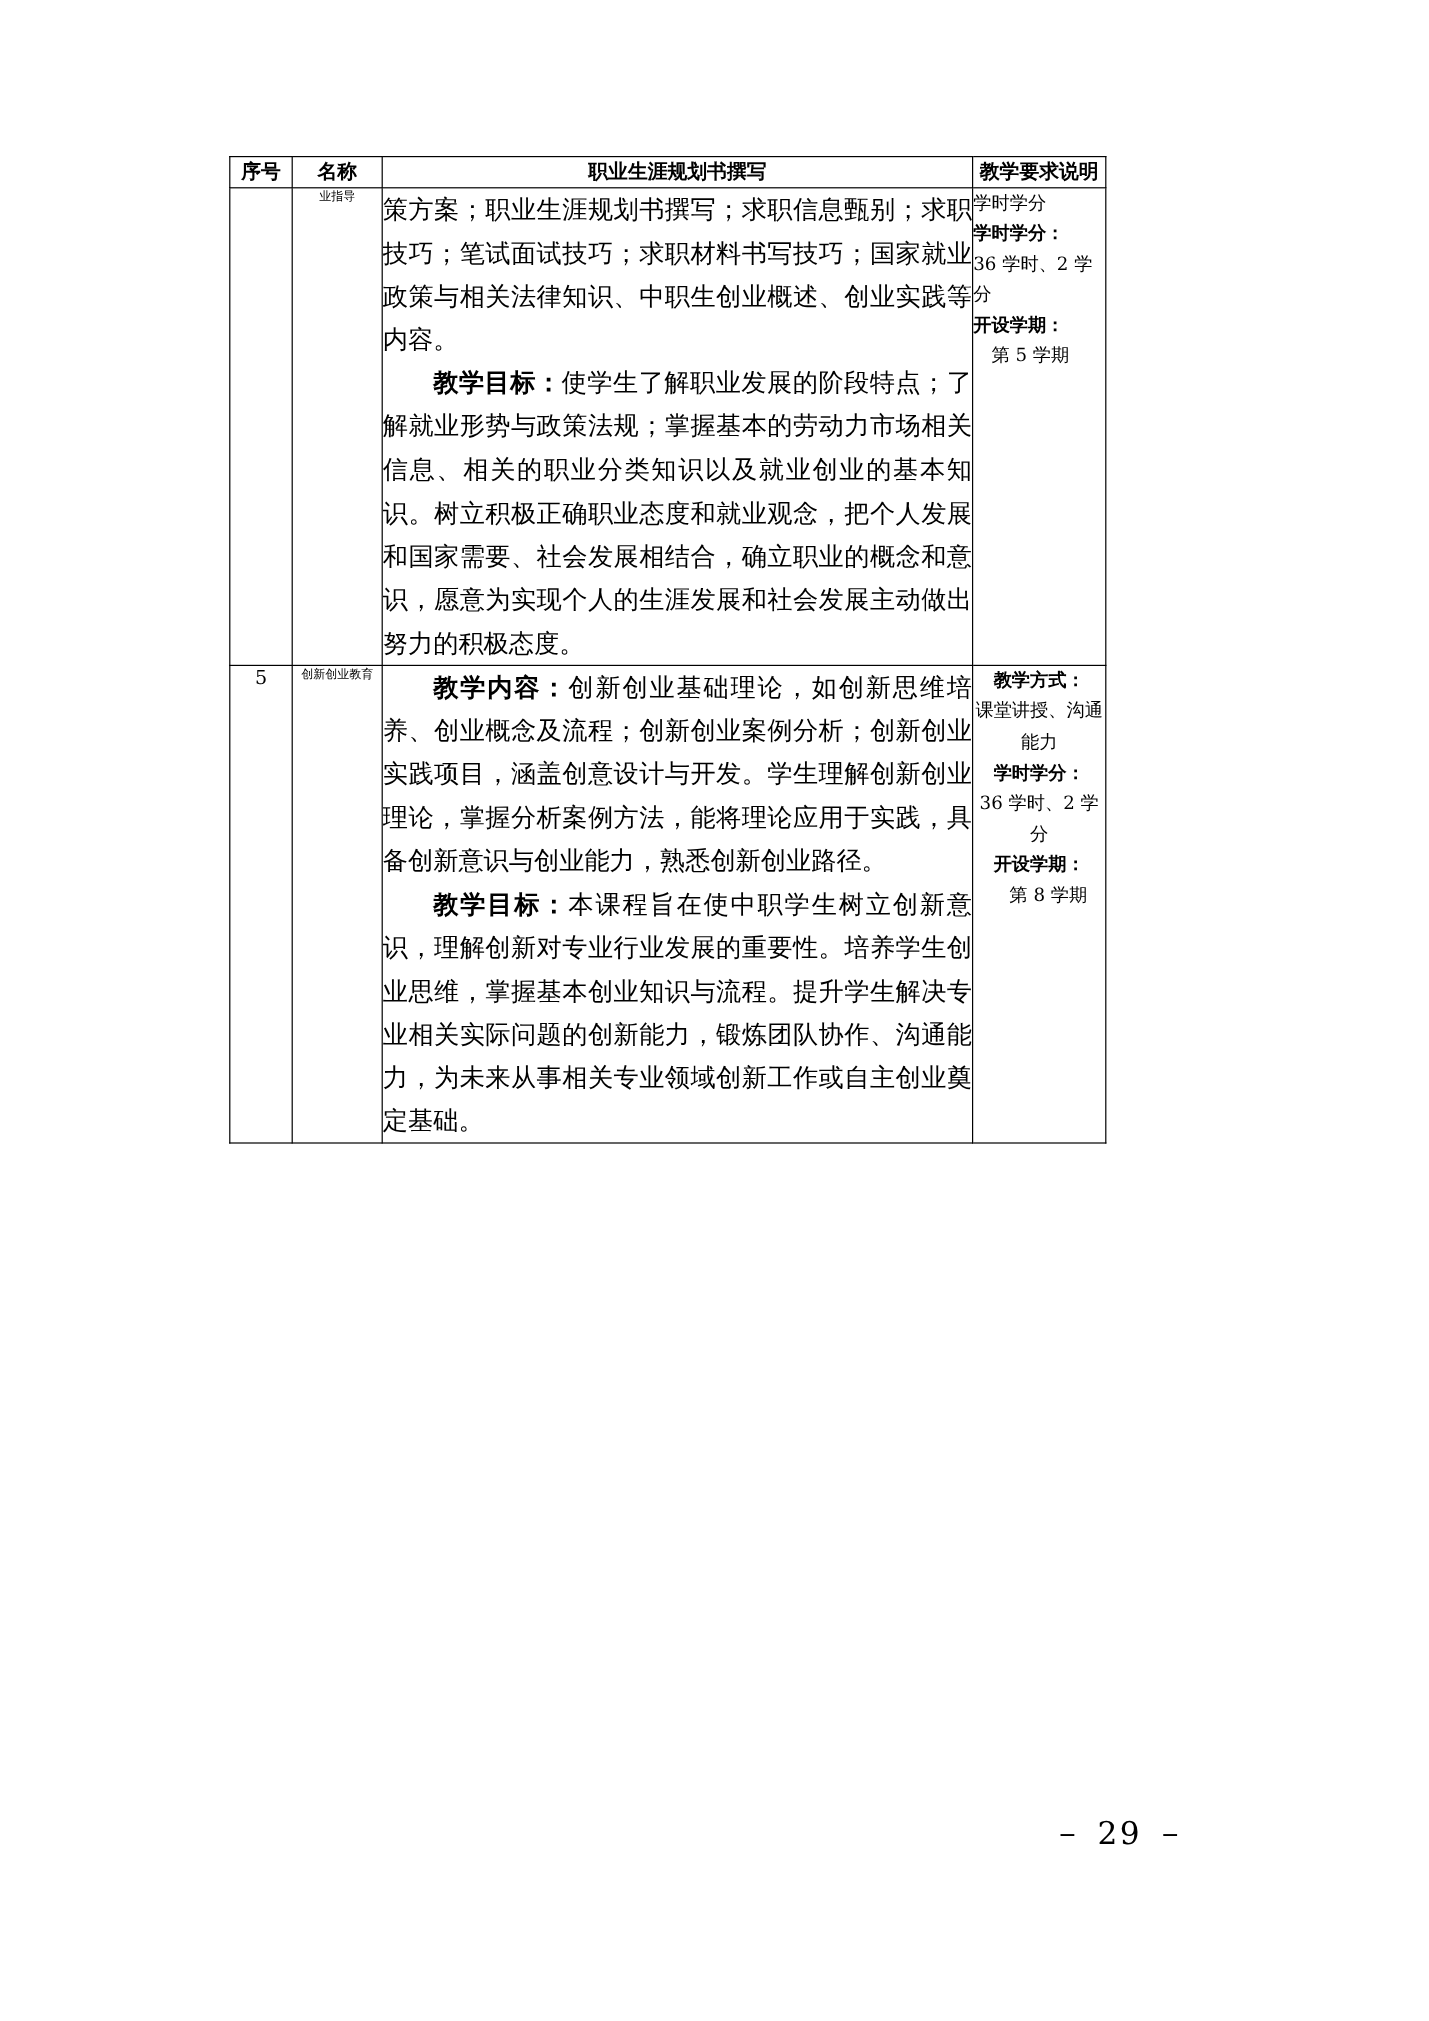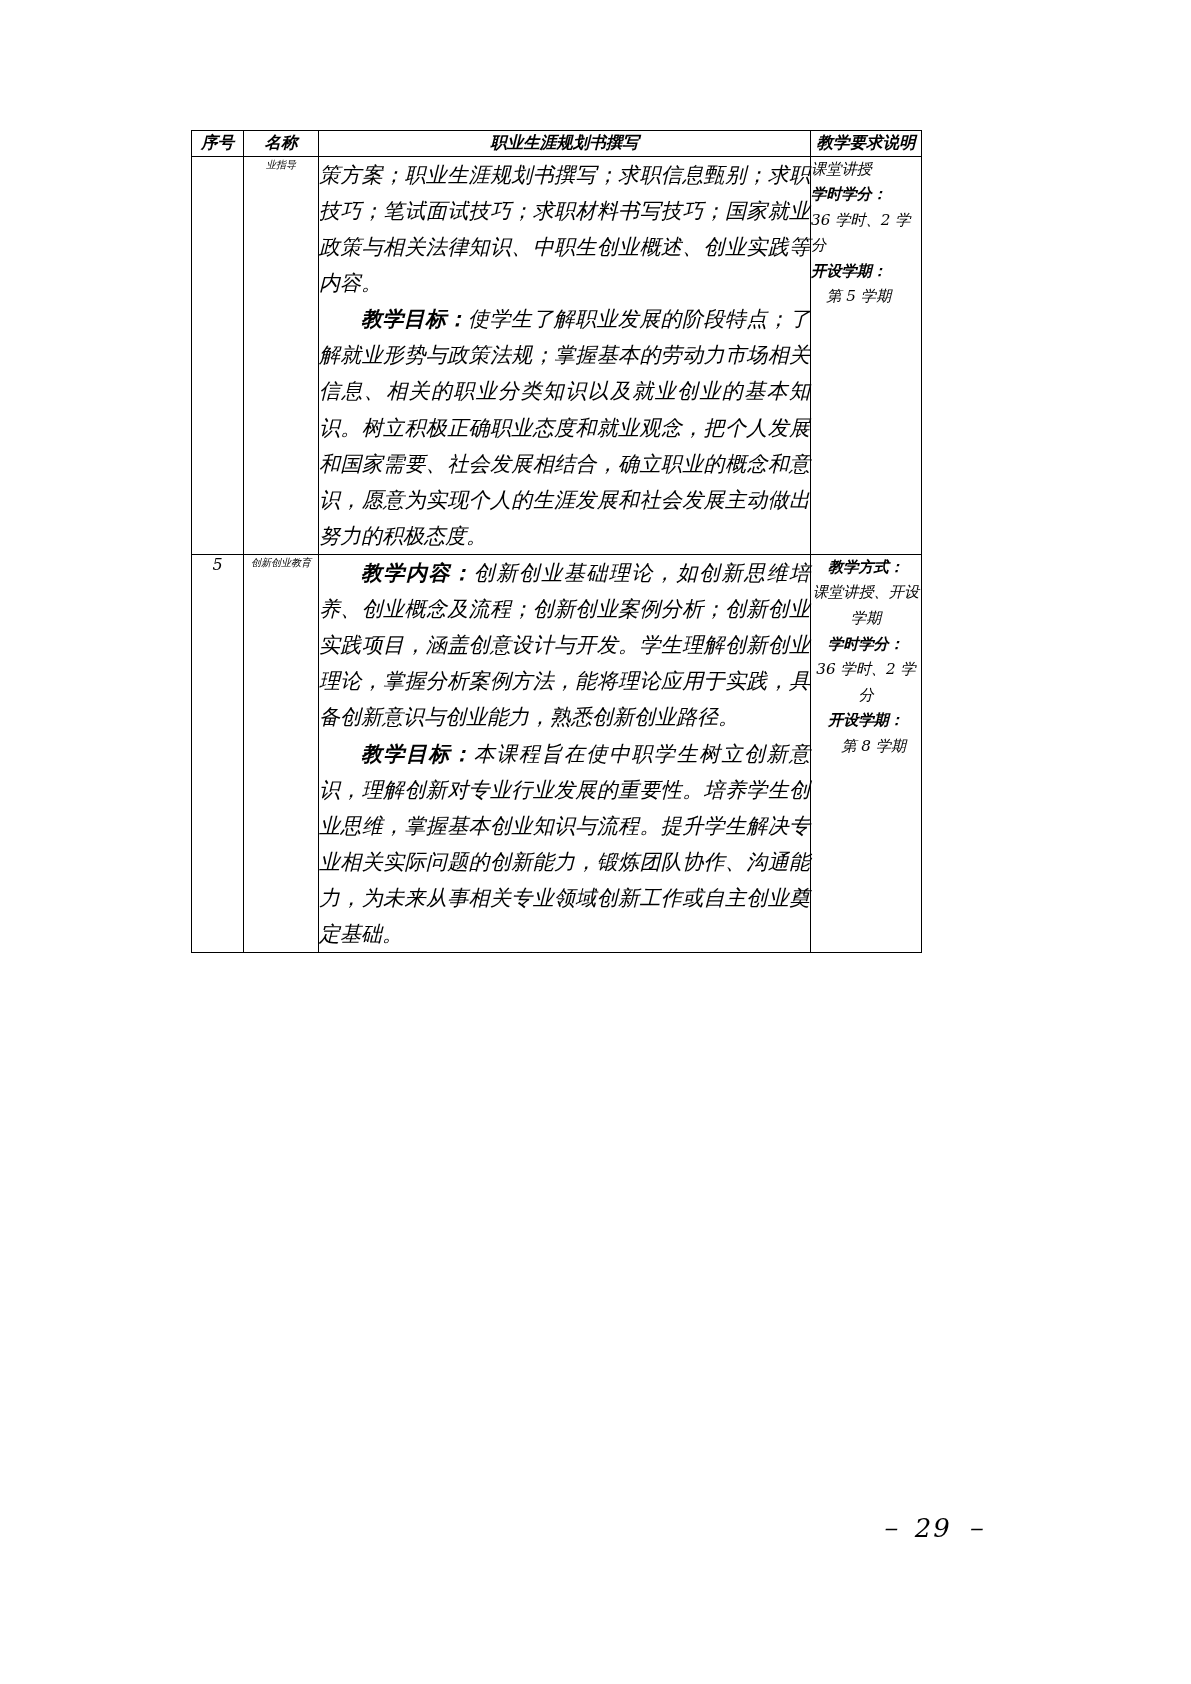--- a/index.html
+++ b/index.html
@@ -14,21 +14,20 @@
     font-family: "DejaVu Serif", "Liberation Serif", serif;
     color: #000000;
   }
   .page {
     position: absolute;
     left: 0;
     top: 0;
     width: 1191px;
     height: 1684px;
     overflow: hidden;
-    font-style: italic;
   }
   table.course-table {
     position: absolute;
     left: 191px;
     top: 130px;
     width: 730px;
     border-collapse: collapse;
     table-layout: fixed;
   }
   table.course-table td,
@@ -133,41 +132,41 @@
         <td class="num-cell"></td>
         <td class="name-cell cell-pad">业指导</td>
         <td class="cell-pad">
           <div class="body-text">
             <p>策方案；职业生涯规划书撰写；求职信息甄别；求职技巧；笔试面试技巧；求职材料书写技巧；国家就业政策与相关法律知识、中职生创业概述、创业实践等内容。</p>
             <p class="indent"><span class="lbl">教学目标：</span><span>使学生了解职业发展的阶段特点；了解就业形势与政策法规；掌握基本的劳动力市场相关信息、相关的职业分类知识以及就业创业的基本知识。树立积极正确职业态度和就业观念，把个人发展和国家需要、社会发展相结合，确立职业的概念和意识，愿意为实现个人的生涯发展和社会发展主动做出努力的积极态度。</span></p>
           </div>
         </td>
         <td class="cell-pad">
           <div class="req-text">
-            <p>课堂讲授</p>
+            <p>学时学分</p>
             <p class="lbl">学时学分：</p>
             <p>36 学时、2 学分</p>
             <p class="lbl">开设学期：</p>
             <p class="req-indent">第 5 学期</p>
           </div>
         </td>
       </tr>
       <tr>
         <td class="num-cell">5</td>
         <td class="name-cell name-cell-mid cell-pad">创新创业教育</td>
         <td class="cell-pad">
           <div class="body-text">
             <p class="indent"><span class="lbl">教学内容：</span><span>创新创业基础理论，如创新思维培养、创业概念及流程；创新创业案例分析；创新创业实践项目，涵盖创意设计与开发。学生理解创新创业理论，掌握分析案例方法，能将理论应用于实践，具备创新意识与创业能力，熟悉创新创业路径。</span></p>
             <p class="indent"><span class="lbl">教学目标：</span><span>本课程旨在使中职学生树立创新意识，理解创新对专业行业发展的重要性。培养学生创业思维，掌握基本创业知识与流程。提升学生解决专业相关实际问题的创新能力，锻炼团队协作、沟通能力，为未来从事相关专业领域创新工作或自主创业奠定基础。</span></p>
           </div>
         </td>
         <td class="cell-pad cell-center">
           <div class="req-text">
             <p class="lbl">教学方式：</p>
-            <p>课堂讲授、开设学期</p>
+            <p>课堂讲授、沟通能力</p>
             <p class="lbl">学时学分：</p>
             <p>36 学时、2 学分</p>
             <p class="lbl">开设学期：</p>
             <p class="req-indent">第 8 学期</p>
           </div>
         </td>
       </tr>
     </tbody>
   </table>
 

